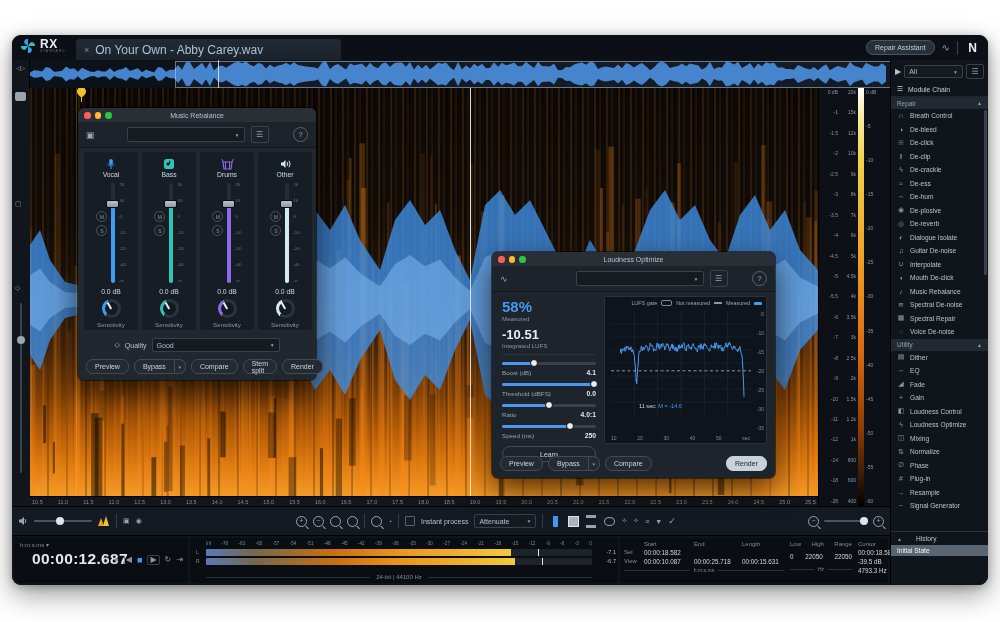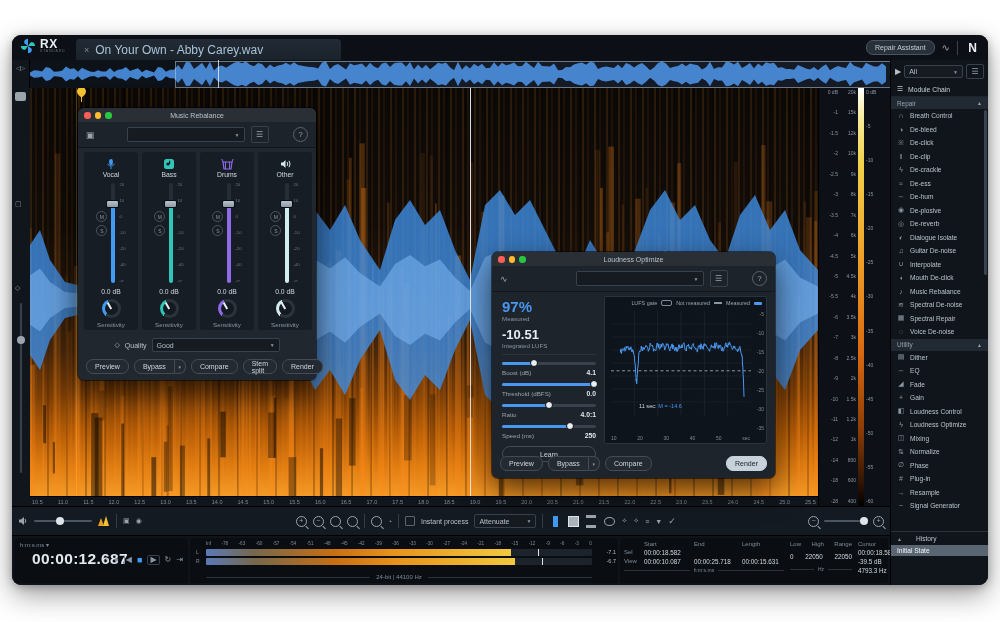--- a/index.html
+++ b/index.html
@@ -984,21 +984,21 @@
     <div class="dlg-toolbar">
       <span class="dlg-tool-ic">∿</span>
       <div class="select" style="width:128px;height:15px;margin-left:62px">
           <span></span>
           <span class="caret">▼</span>
         </div>
       <div class="sb-burger" style="height:15px">☰</div>
       <div class="help">?</div>
     </div>
     <div class="abs" style="left:10px;top:46px;width:94px">
-      <div class="lo-big">97%</div>
+      <div class="lo-big">58%</div>
       <div class="lo-sm">Measured</div>
       <div class="lo-int">-10.51</div>
       <div class="lo-sm">Integrated LUFS</div>
       <div style="height:1px;background:#2a323c;margin-top:5px"></div>
       <div class="lo-slider" actable="true">
           <div class="trk"></div>
           <div class="fill" style="width: 34%;"></div>
           <div class="handle" style="left: 34%;"></div>
         </div>
       <div class="lo-srow">

